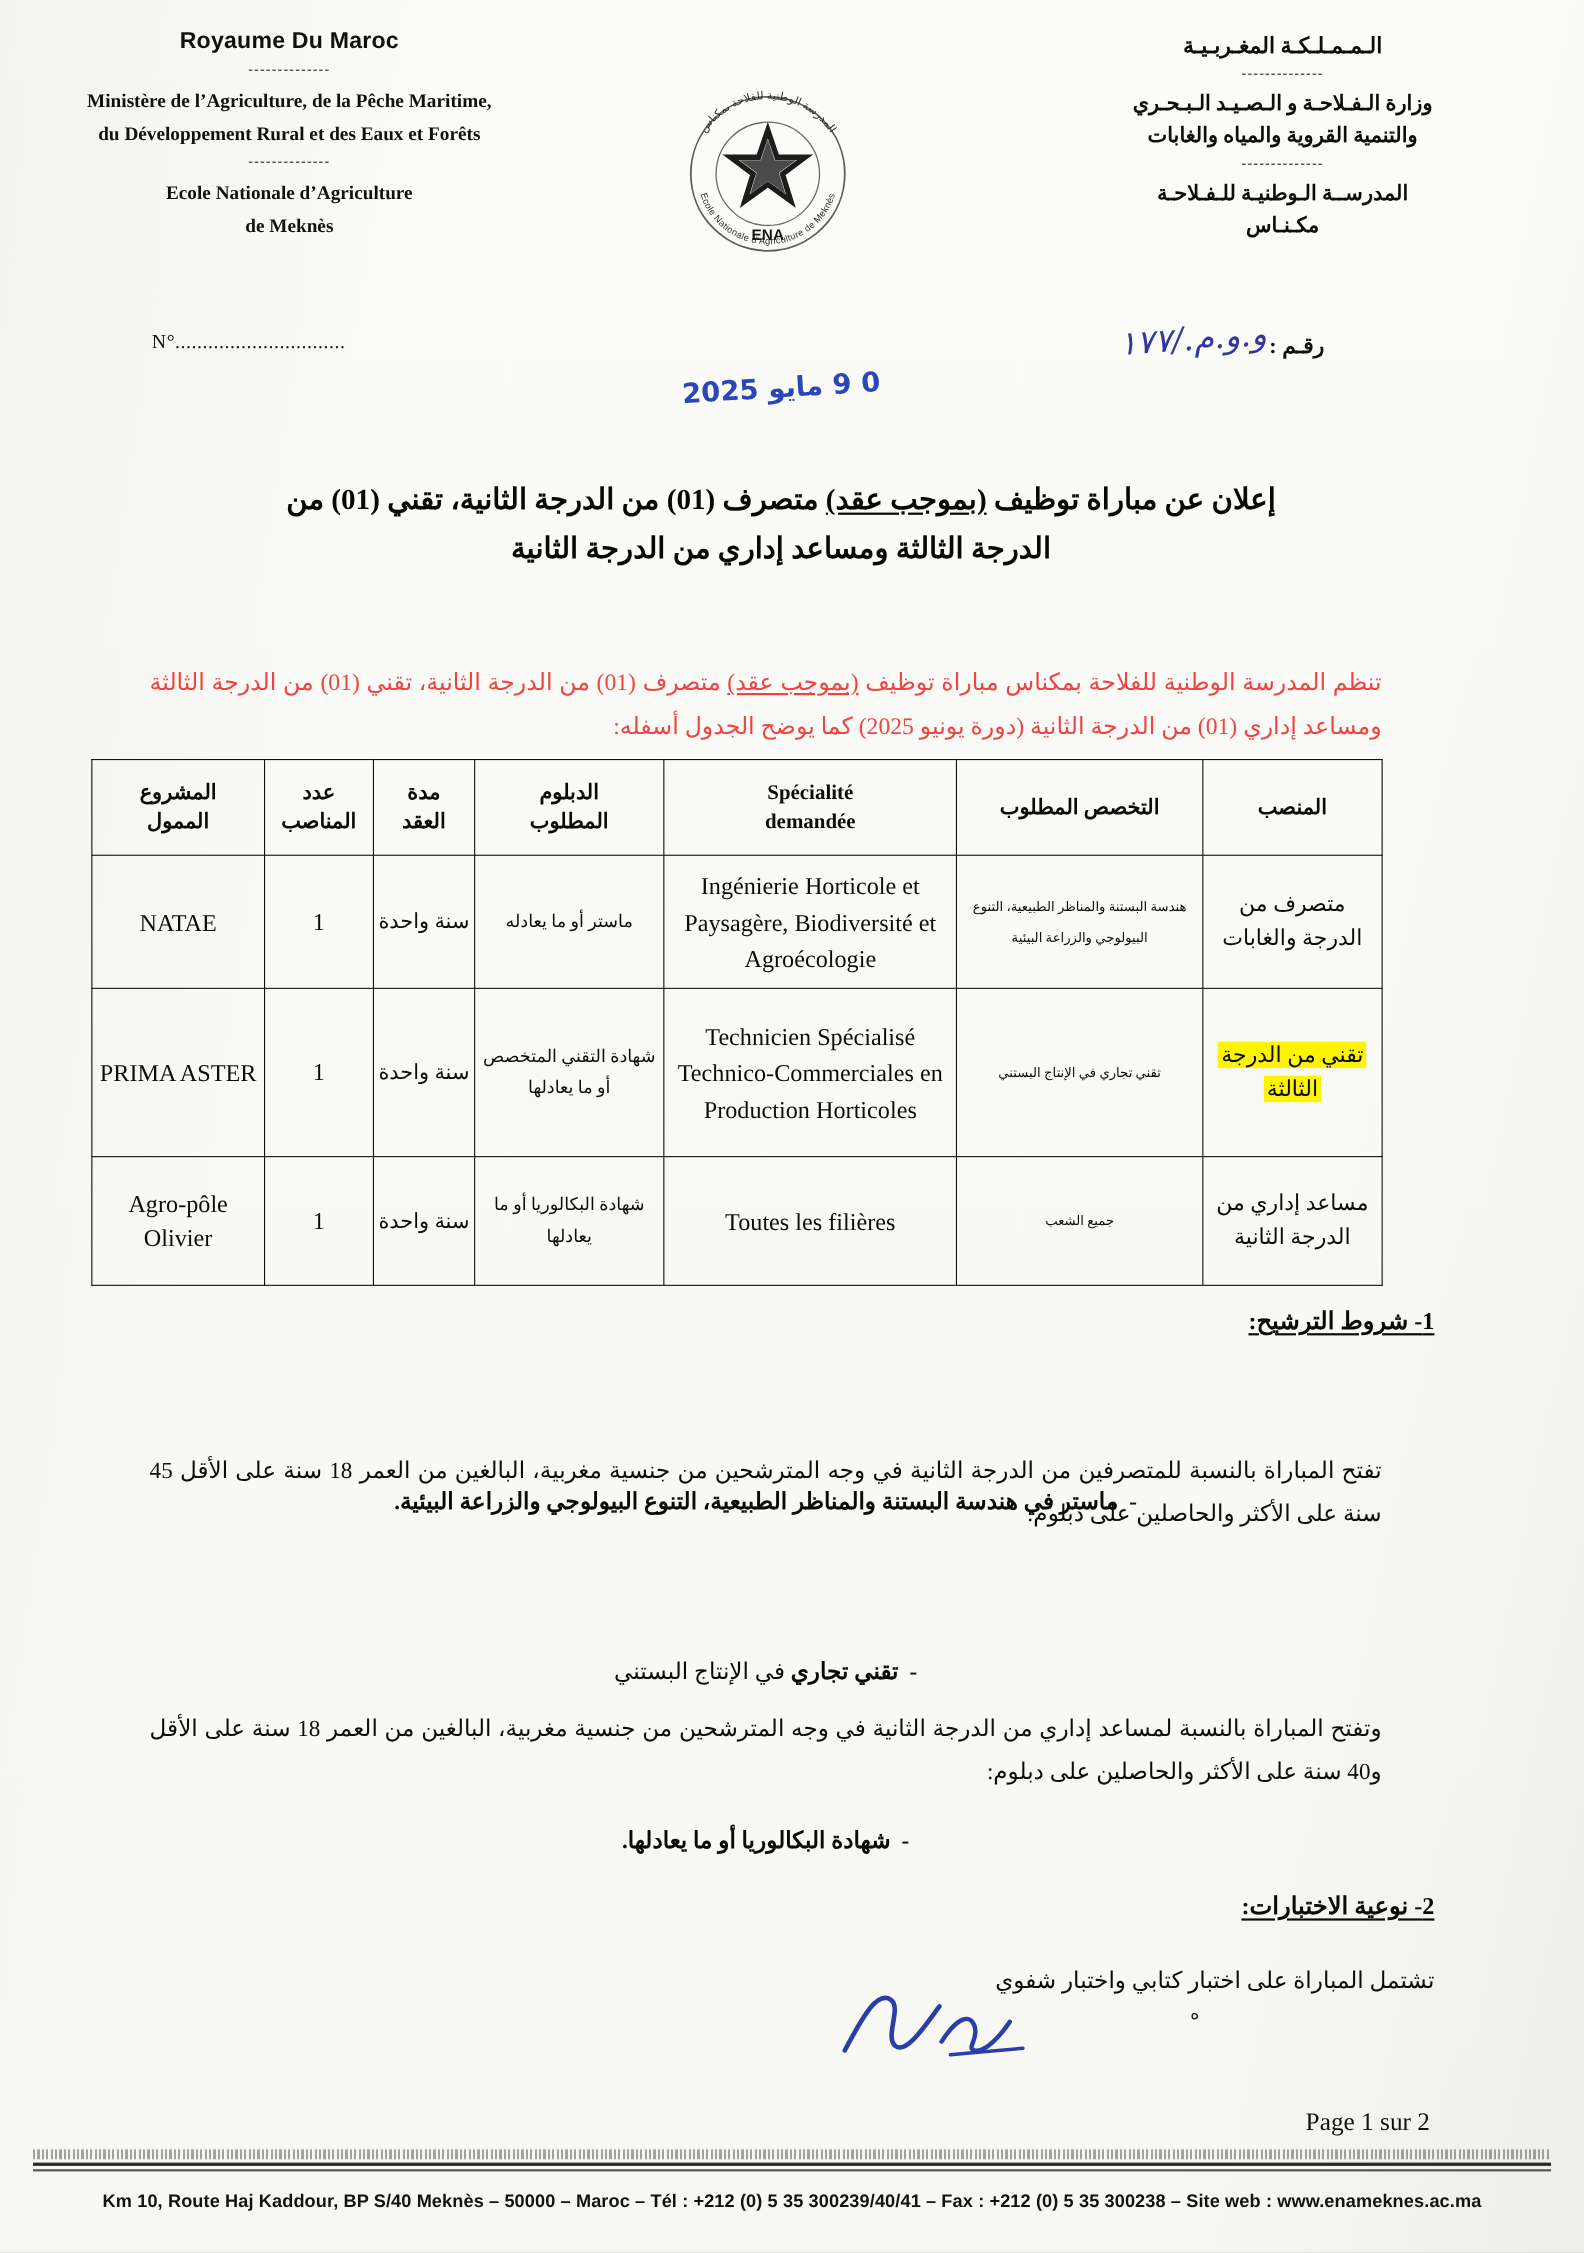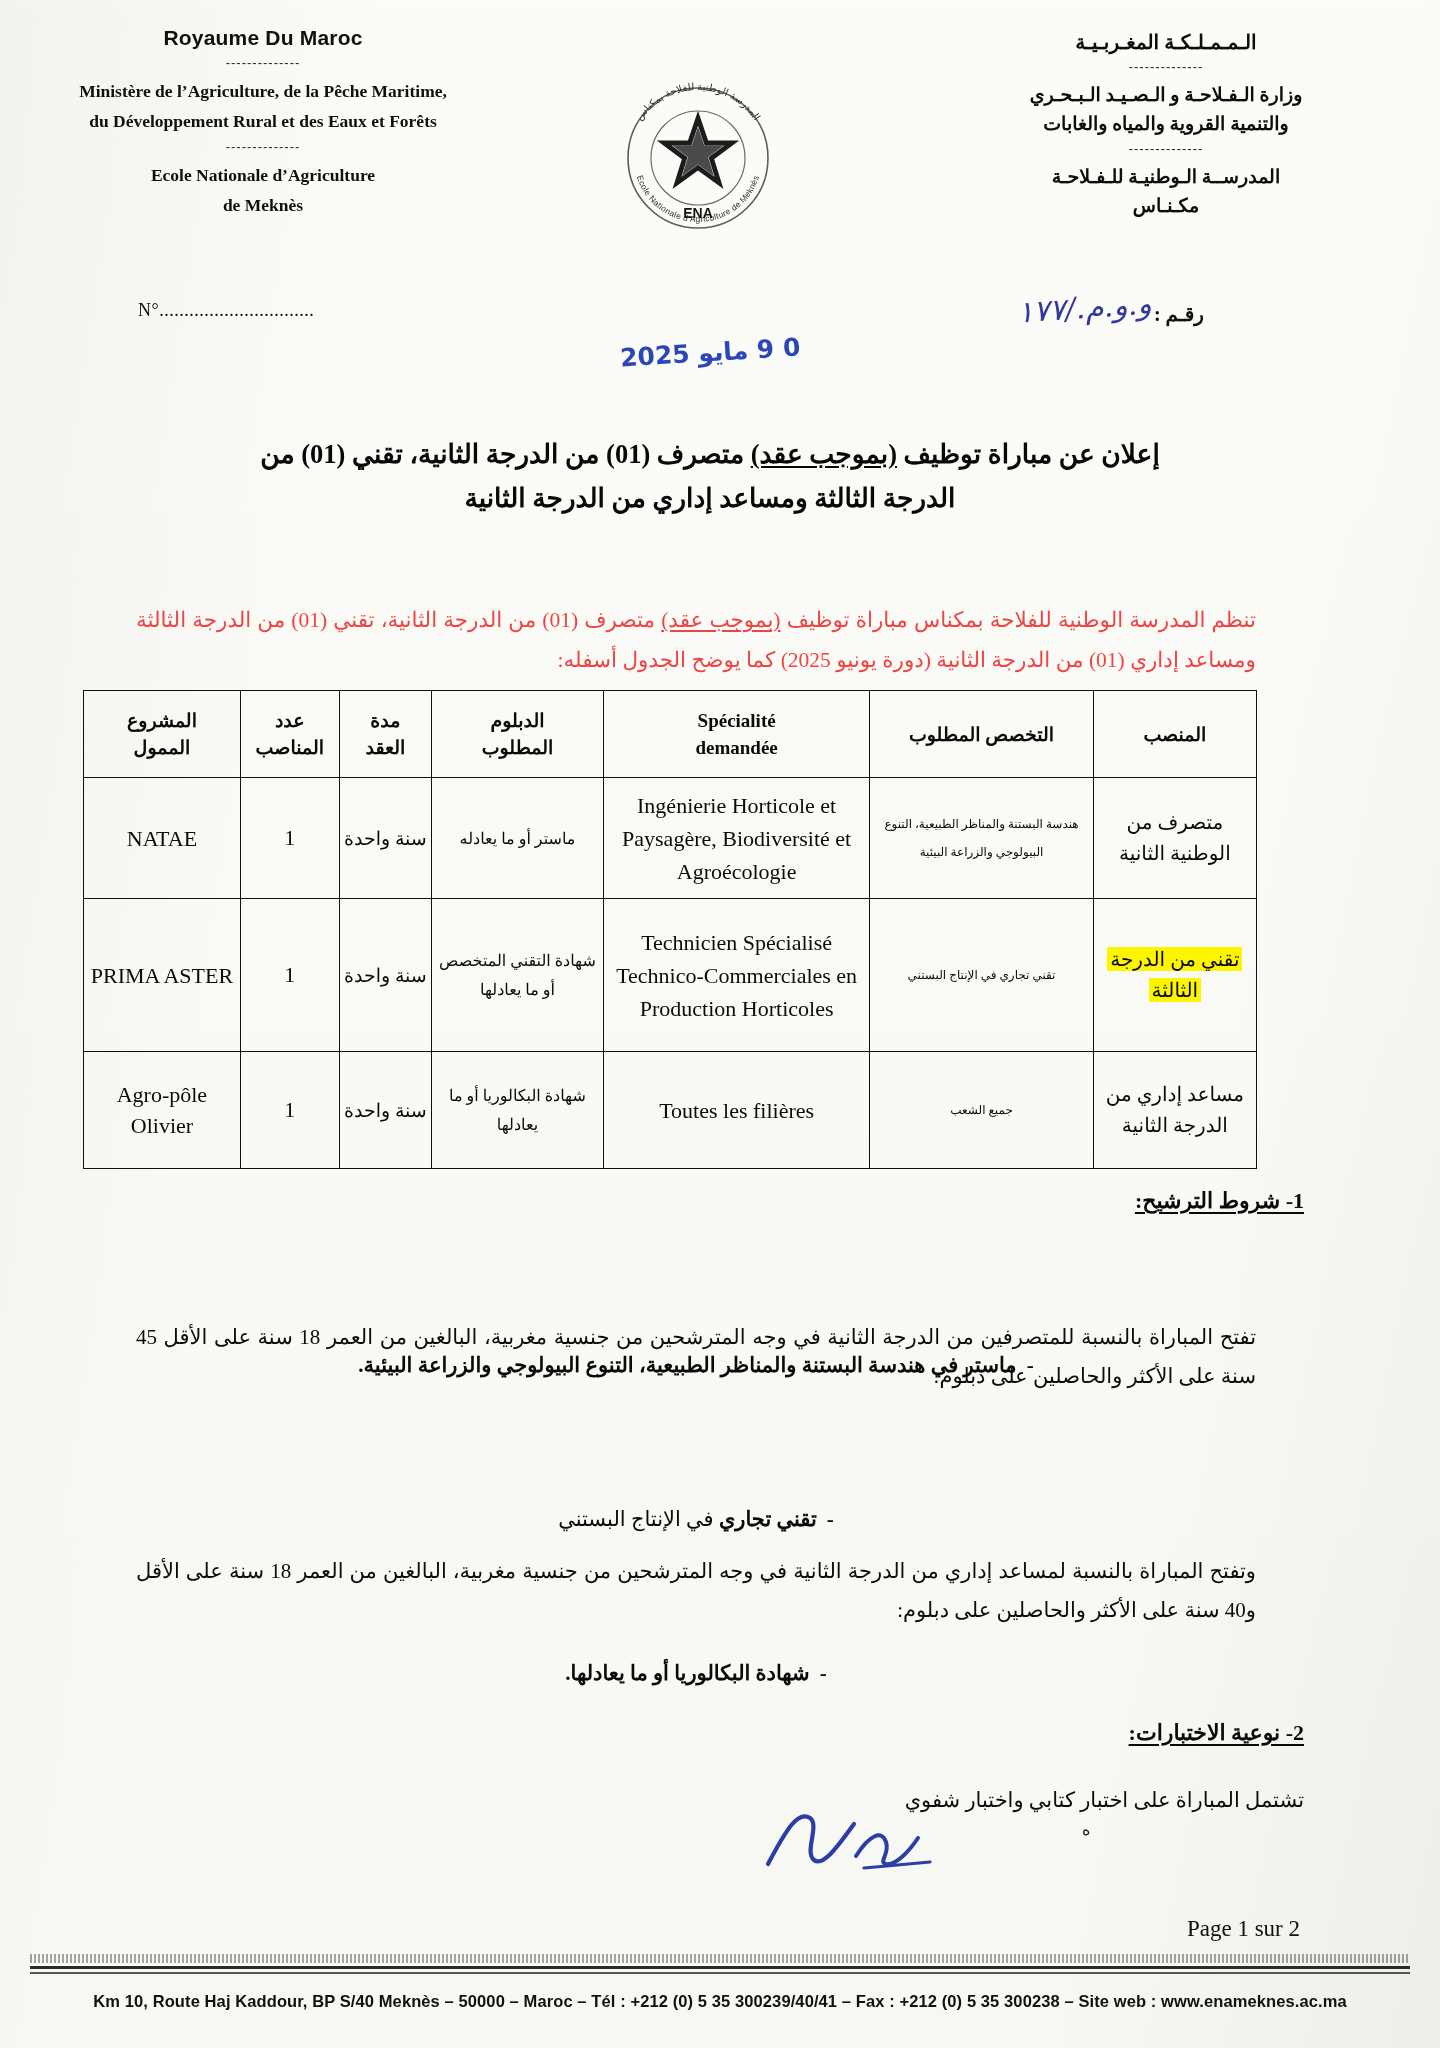--- a/index.html
+++ b/index.html
@@ -483,21 +483,21 @@
           </th>
           <th>
             <span>المشروع</span><br>
             <span>الممول</span>
           </th>
         </tr>
       </thead>
       <tbody>
         <tr class="r1">
           <td class="poste">
-            <span>متصرف من الوطنية الثانية</span>
+            <span>متصرف من الدرجة والغابات</span>
           </td>
           <td class="spec-ar">هندسة البستنة والمناظر الطبيعية، التنوع البيولوجي والزراعة البيئية</td>
           <td class="spec-fr c-fr">Ingénierie Horticole et Paysagère, Biodiversité et Agroécologie</td>
           <td class="dip">ماستر أو ما يعادله</td>
           <td class="dur">سنة واحدة</td>
           <td class="nb">1</td>
           <td class="proj">NATAE</td>
         </tr>
         <tr class="r2">
           <td class="poste">

